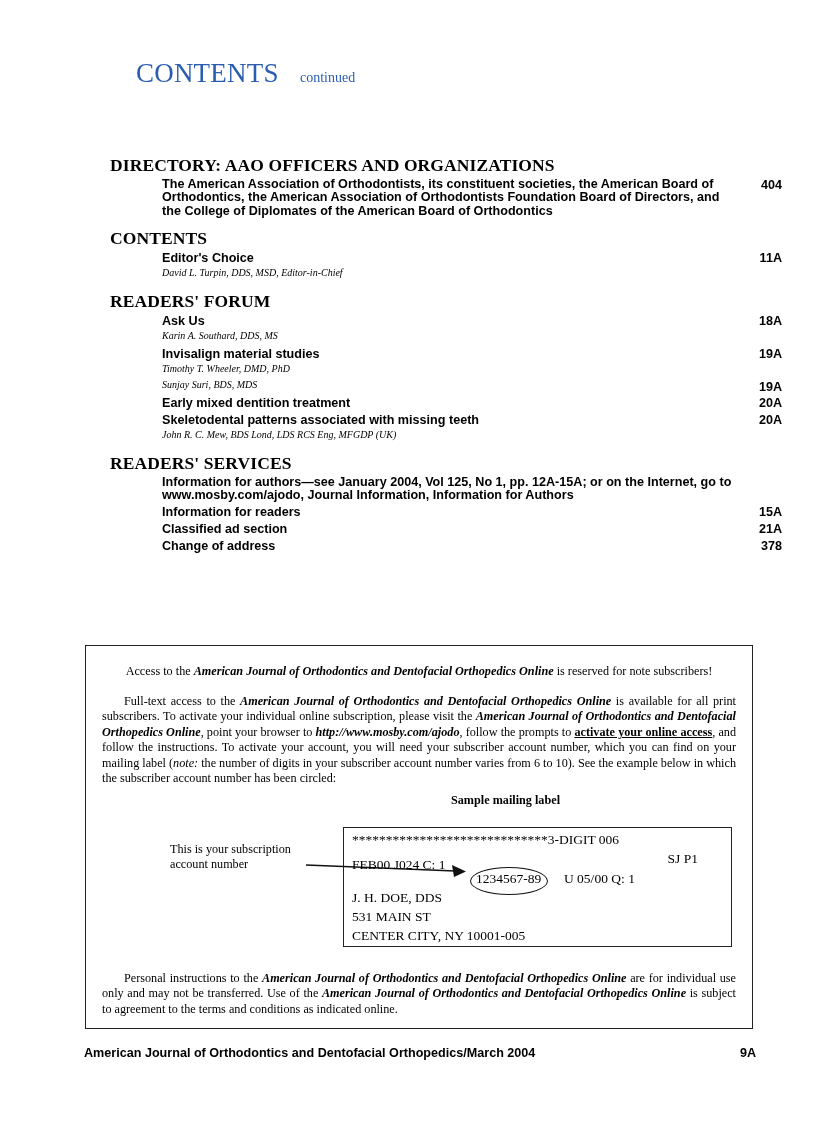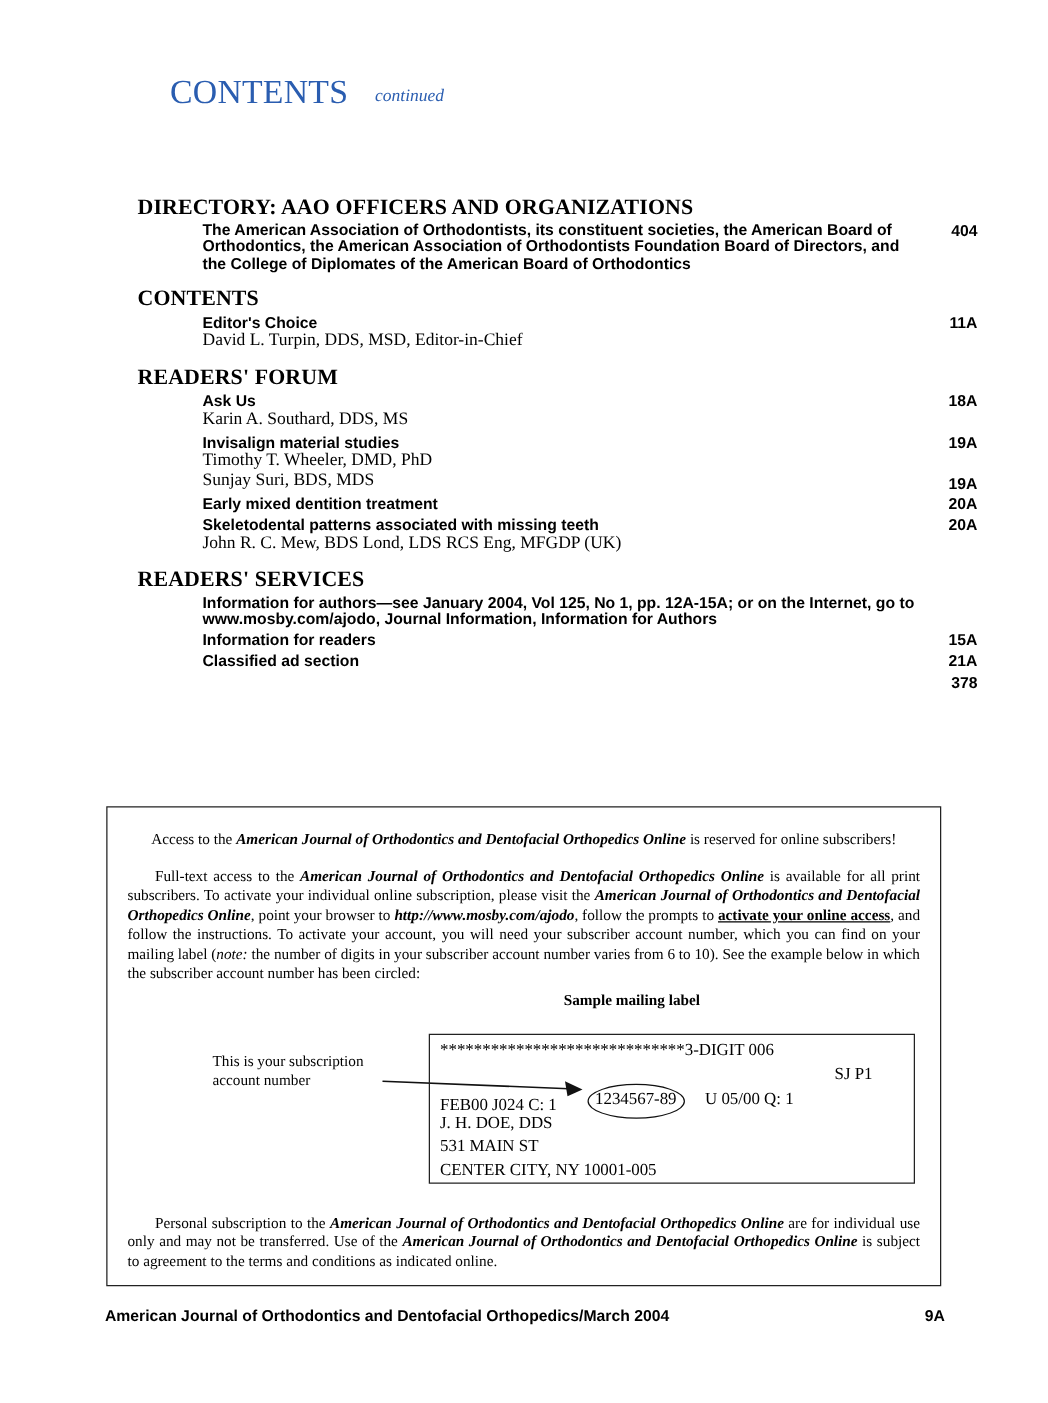--- a/index.html
+++ b/index.html
@@ -1,28 +1,28 @@
 <!DOCTYPE html>
 <html><head>
 <meta charset="utf-8">
 <style>
   html, body { margin: 0; padding: 0; background: #ffffff; }
   body { width: 838px; height: 1122px; position: relative; overflow: hidden; color: #000; }
   .serif { font-family: "Liberation Serif", "DejaVu Serif", serif; }
   .sans { font-family: "Liberation Sans", "DejaVu Sans", sans-serif; }
 
   .page-title { position: absolute; left: 136px; top: 58px; font-size: 27px; color: #2a5db0; letter-spacing: 0.2px; }
-  .page-subtitle { position: absolute; left: 300px; top: 70px; font-size: 14px; font-style: italic; color: #2a5db0; }
+  .page-subtitle { position: absolute; left: 300px; top: 70px; font-size: 14px; color: #2a5db0; }
 
   .toc { position: absolute; left: 84px; top: 155px; width: 672px; margin-left: 26px; }
   .section-head { font-size: 17.5px; line-height: 20px; margin: 0; letter-spacing: 0.1px; }
   .section { margin-bottom: 10px; }
   .entry { position: relative; padding-left: 52px; padding-right: 60px; }
   .entry-title { font-size: 12.6px; font-weight: bold; line-height: 14px; display: block; padding-top: 3px; }
-  .entry-author { font-size: 14px; line-height: 16px; display: block; }
+  .entry-author { font-size: 10px; font-style: italic; line-height: 16px; display: block; }
   .entry-page { position: absolute; right: 0; top: 3px; font-size: 12.6px; font-weight: bold; line-height: 14px; }
   .entry .long { line-height: 13.3px; }
 
   .notice { position: absolute; left: 85px; top: 645px; width: 668px; height: 384px; border: 1.5px solid #222; box-sizing: border-box; }
   .notice p { margin: 0; font-size: 12.2px; line-height: 15.4px; text-align: justify; text-indent: 22px; }
   .notice .p1 { position: absolute; left: 16px; right: 16px; top: 18px; }
   .notice .p2 { position: absolute; left: 16px; right: 16px; top: 48px; }
   .notice .p3 { position: absolute; left: 16px; right: 16px; top: 325px; }
   .notice b i, .notice i b { font-weight: bold; font-style: italic; }
   .u { text-decoration: underline; font-weight: bold; }
@@ -97,49 +97,50 @@
     </div>
     <div class="entry">
       <span class="entry-title sans">Information for readers</span>
       <span class="entry-page sans">15A</span>
     </div>
     <div class="entry">
       <span class="entry-title sans">Classified ad section</span>
       <span class="entry-page sans">21A</span>
     </div>
     <div class="entry">
+      <span class="entry-title sans">Change of address</span>
       <span class="entry-page sans">378</span>
     </div>
   </div>
 </div>
 
 <div class="notice serif">
-  <p class="p1" style="text-align:center;text-indent:0;"><span>Access to the </span><b><i>American Journal of Orthodontics and Dentofacial Orthopedics Online</i></b><span> is reserved for online subscribers!</span></p>
+  <p class="p1" style="text-align:center;text-indent:0;"><span>Access to the </span><b><i>American Journal of Orthodontics and Dentofacial Orthopedics Online</i></b><span> is reserved for note subscribers!</span></p>
 
   <p class="p2"><span>Full-text access to the </span><b><i>American Journal of Orthodontics and Dentofacial Orthopedics Online</i></b><span> is available for all print subscribers. To activate your individual online subscription, please visit the </span><b><i>American Journal of Orthodontics and Dentofacial Orthopedics Online</i></b><span>, point your browser to </span><b><i>http://www.mosby.com/ajodo</i></b><span>, follow the prompts to </span><span class="u">activate your online access</span><span>, and follow the instructions. To activate your account, you will need your subscriber account number, which you can find on your mailing label (</span><i>note:</i><span> the number of digits in your subscriber account number varies from 6 to 10). See the example below in which the subscriber account number has been circled:</span></p>
 
-  <p class="p3"><span>Personal subscription to the </span><b><i>American Journal of Orthodontics and Dentofacial Orthopedics Online</i></b><span> are for individual use only and may not be transferred. Use of the </span><b><i>American Journal of Orthodontics and Dentofacial Orthopedics Online</i></b><span> is subject to agreement to the terms and conditions as indicated online.</span></p>
+  <p class="p3"><span>Personal instructions to the </span><b><i>American Journal of Orthodontics and Dentofacial Orthopedics Online</i></b><span> are for individual use only and may not be transferred. Use of the </span><b><i>American Journal of Orthodontics and Dentofacial Orthopedics Online</i></b><span> is subject to agreement to the terms and conditions as indicated online.</span></p>
 </div>
 
 <div class="label-caption serif">Sample mailing label</div>
 
 <div class="arrow-text serif">
   <div>This is your subscription</div>
   <div>account number</div>
 </div>
 
 <svg class="arrow-svg" width="170" height="20" viewBox="0 0 170 20">
   <line x1="6" y1="5" x2="155" y2="11" stroke="#111" stroke-width="1.3"></line>
   <polygon points="166,11.5 152,5 154,17" fill="#111"></polygon>
 </svg>
 
 <div class="mailing-label serif">
   <div class="ml-line" style="top:2px;">*****************************3-DIGIT 006</div>
   <div class="ml-right" style="top:21px;">SJ P1</div>
-  <div class="ml-line" style="top:46px;">FEB00 J024 C: 1</div>
+  <div class="ml-line" style="top:27px;">FEB00 J024 C: 1</div>
   <div class="ml-line" style="top:41px;left:132px;">1234567-89</div>
   <div class="ml-circle"></div>
   <div class="ml-line" style="top:41px;left:220px;">U 05/00 Q: 1</div>
   <div class="ml-line" style="top:60px;">J. H. DOE, DDS</div>
   <div class="ml-line" style="top:79px;">531 MAIN ST</div>
   <div class="ml-line" style="top:98px;">CENTER CITY, NY 10001-005</div>
 </div>
 
 <div class="footer sans">
   <span>American Journal of Orthodontics and Dentofacial Orthopedics/March 2004</span>

